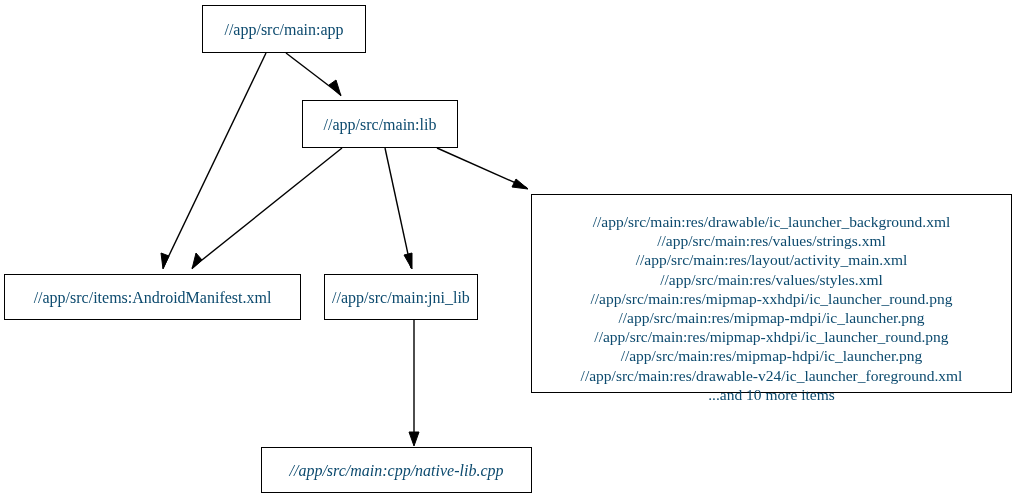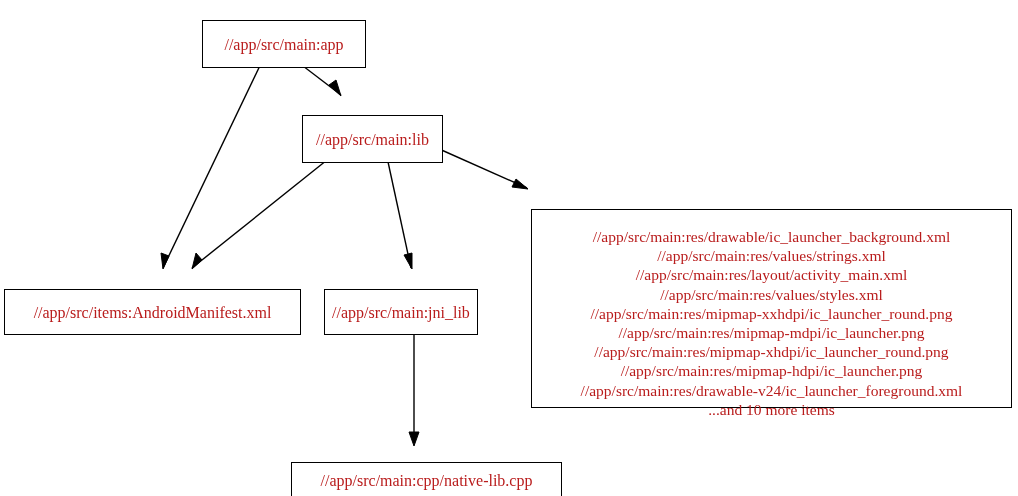--- a/index.html
+++ b/index.html
@@ -17,26 +17,25 @@
   }
   .node {
     position: absolute;
     box-sizing: border-box;
     border: 1px solid #000000;
     background: #ffffff;
     display: flex;
     align-items: center;
     justify-content: center;
     text-align: center;
-    color: #b91c1c;
+    color: #0c4a6e;
     font-size: 16px;
     line-height: 19px;
     white-space: pre;
     z-index: 2;
-    margin-top: 15px;
   }
   .node.multiline {
     display: block;
     padding-top: 17px;
     text-align: center;
     line-height: 19.2px;
     font-size: 15.5px;
   }
   .node.multiline .line {
     display: block;
@@ -79,23 +78,23 @@
         <path d="M 528 189 L 512 187 L 516 179 Z" fill="#000000" stroke="#000000" stroke-width="1"></path>
       </g>
       <g>
         <path d="M 414 320 L 414 441" stroke="#000000" stroke-width="1.4" fill="none"></path>
         <path d="M 414 446 L 409 432 L 419 432 Z" fill="#000000" stroke="#000000" stroke-width="1"></path>
       </g>
     </svg>
 
   <div class="node" style="left: 202px; top: 5px; width: 164px; height: 48px;"><span>//app/src/main:app</span></div>
 
-  <div class="node" style="left: 302px; top: 100px; width: 141px; height: 48px;"><span>//app/src/main:lib</span></div>
+  <div class="node" style="left: 302px; top: 100px; width: 156px; height: 48px;"><span>//app/src/main:lib</span></div>
 
   <div class="node" style="left: 4px; top: 274px; width: 297px; height: 46px;"><span>//app/src/items:AndroidManifest.xml</span></div>
 
   <div class="node" style="left: 324px; top: 274px; width: 154px; height: 46px;"><span>//app/src/main:jni_lib</span></div>
 
-  <div class="node" style="left: 291px; top: 447px; width: 271px; height: 36px;"><span>//app/src/main:cpp/native-lib.cpp</span></div>
+  <div class="node" style="left: 261px; top: 447px; width: 271px; height: 46px; font-style: italic;"><span>//app/src/main:cpp/native-lib.cpp</span></div>
 
   <div class="node multiline" id="resources-node" style="left: 531px; top: 194px; width: 481px; height: 199px;"><span class="line">//app/src/main:res/drawable/ic_launcher_background.xml</span><span class="line">//app/src/main:res/values/strings.xml</span><span class="line">//app/src/main:res/layout/activity_main.xml</span><span class="line">//app/src/main:res/values/styles.xml</span><span class="line">//app/src/main:res/mipmap-xxhdpi/ic_launcher_round.png</span><span class="line">//app/src/main:res/mipmap-mdpi/ic_launcher.png</span><span class="line">//app/src/main:res/mipmap-xhdpi/ic_launcher_round.png</span><span class="line">//app/src/main:res/mipmap-hdpi/ic_launcher.png</span><span class="line">//app/src/main:res/drawable-v24/ic_launcher_foreground.xml</span><span class="line">...and 10 more items</span></div>
 
 </div>
 
 </body></html>

